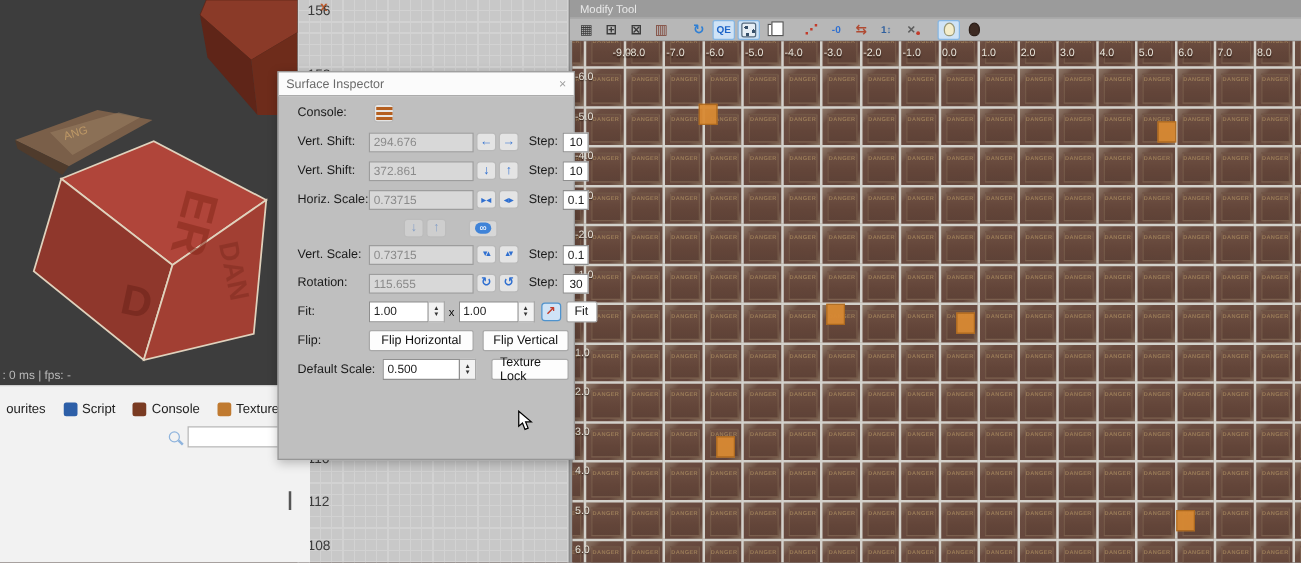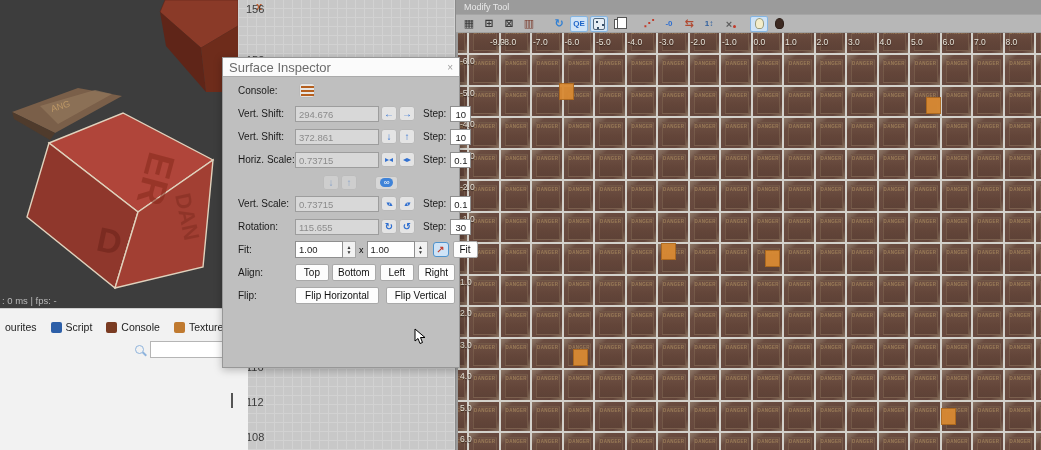--- a/index.html
+++ b/index.html
@@ -69,21 +69,21 @@
   .tile-label { font-size:4.5px; font-weight:bold; color:#a3845c; letter-spacing:.3px; margin-top:1px; opacity:.85; }
   .tt-xtick { position:absolute; color:#e8e4da; font-size:8.5px; text-shadow:0 1px 1px rgba(40,25,18,.9); }
   .tt-ytick { position:absolute; color:#e8e4da; font-size:8.5px; text-shadow:0 1px 1px rgba(40,25,18,.9); }
   .tt-marker { position:absolute; width:15px; height:17px; background:#d98a33; border:1px solid #b06a1e; opacity:.95; }
 
   
   .surface-inspector { position:absolute; left:222px; top:57px; width:238px; height:311px;
     background:#bfbfbf; border:1px solid #979797; box-shadow:0 2px 8px rgba(0,0,0,.25); }
   .si-titlebar { height:19px; background:#fbfbfb; border-bottom:1px solid #ababab;
     display:flex; align-items:center; justify-content:space-between; padding:0 6px; }
-  .si-title { color:#6b6b6b; font-size:13px; }
+  .si-title { color:#6b6b6b; font-size:10px; }
   .si-close { color:#9f9f9f; font-size:10px; }
   .si-body { padding:5px 4px 0 4px; }
   .si-section { font-size:10.5px; font-weight:bold; color:#1a1a1a; margin:3px 0 5px 2px; }
   .si-row { display:flex; align-items:center; height:17px; margin-bottom:6px; }
   .si-label { width:57px; margin-left:11px; font-size:10px; color:#1a1a1a; flex:none; }
   .si-field { width:84px; height:16px; background:#d8d8d8; border:1px solid #9d9d9d;
     font-size:9.5px; color:#8b8b8b; padding:2px 3px; flex:none; }
   .si-shader-field { width:142px; height:16px; background:#fff; border:1px solid #8f8f8f;
     font-size:9px; color:#222; padding:2px 2px; flex:none; overflow:hidden; white-space:nowrap; }
   .ic-bricks { width:13px; height:11px;
@@ -1701,35 +1701,39 @@
           <div class="val">1.00</div>
           <div class="si-spinner">
               <span>▲</span>
               <span>▼</span>
             </div>
         </div>
         <div class="si-arrow-btn" style="margin-left:5px;background:#cfe3f6;border-color:#4f93cd;color:#c23b2a;">↗</div>
         <div class="si-btn" style="margin-left:4px;">Fit</div>
       </div>
 
-      <div class="si-row">
-        <span class="si-label">Align:</span>
-        <div class="si-btn" style="width:36px;">Top</div>
-        <div class="si-btn" style="width:44px;margin-left:3px;">Bottom</div>
-        <div class="si-btn" style="width:36px;margin-left:4px;">Left</div>
-        <div class="si-btn" style="width:38px;margin-left:4px;">Right</div>
-      </div>
 
       <div class="si-row">
         <span class="si-label">Flip:</span>
         <div class="si-btn" style="width:88px;">Flip Horizontal</div>
         <div class="si-btn" style="width:72px;margin-left:7px;">Flip Vertical</div>
       </div>
 
 
+      <div class="si-row">
+        <span class="si-label" style="width:68px;">Default Scale:</span>
+        <div class="si-spin">
+          <div class="val" style="width:62px;">0.500</div>
+          <div class="si-spinner">
+              <span>▲</span>
+              <span>▼</span>
+            </div>
+        </div>
+        <div class="si-btn" style="width:72px;margin-left:12px;">Texture Lock</div>
+      </div>
     </div>
   </div>
 
   <svg class="cursor" width="14" height="18">
     <polygon points="1,1 1,13 4,10.5 6,15.5 8.5,14.5 6.5,9.5 11,9.5" fill="#fff" stroke="#000" stroke-width="1"></polygon>
   </svg>
 
 </div>
 
 </body></html>

